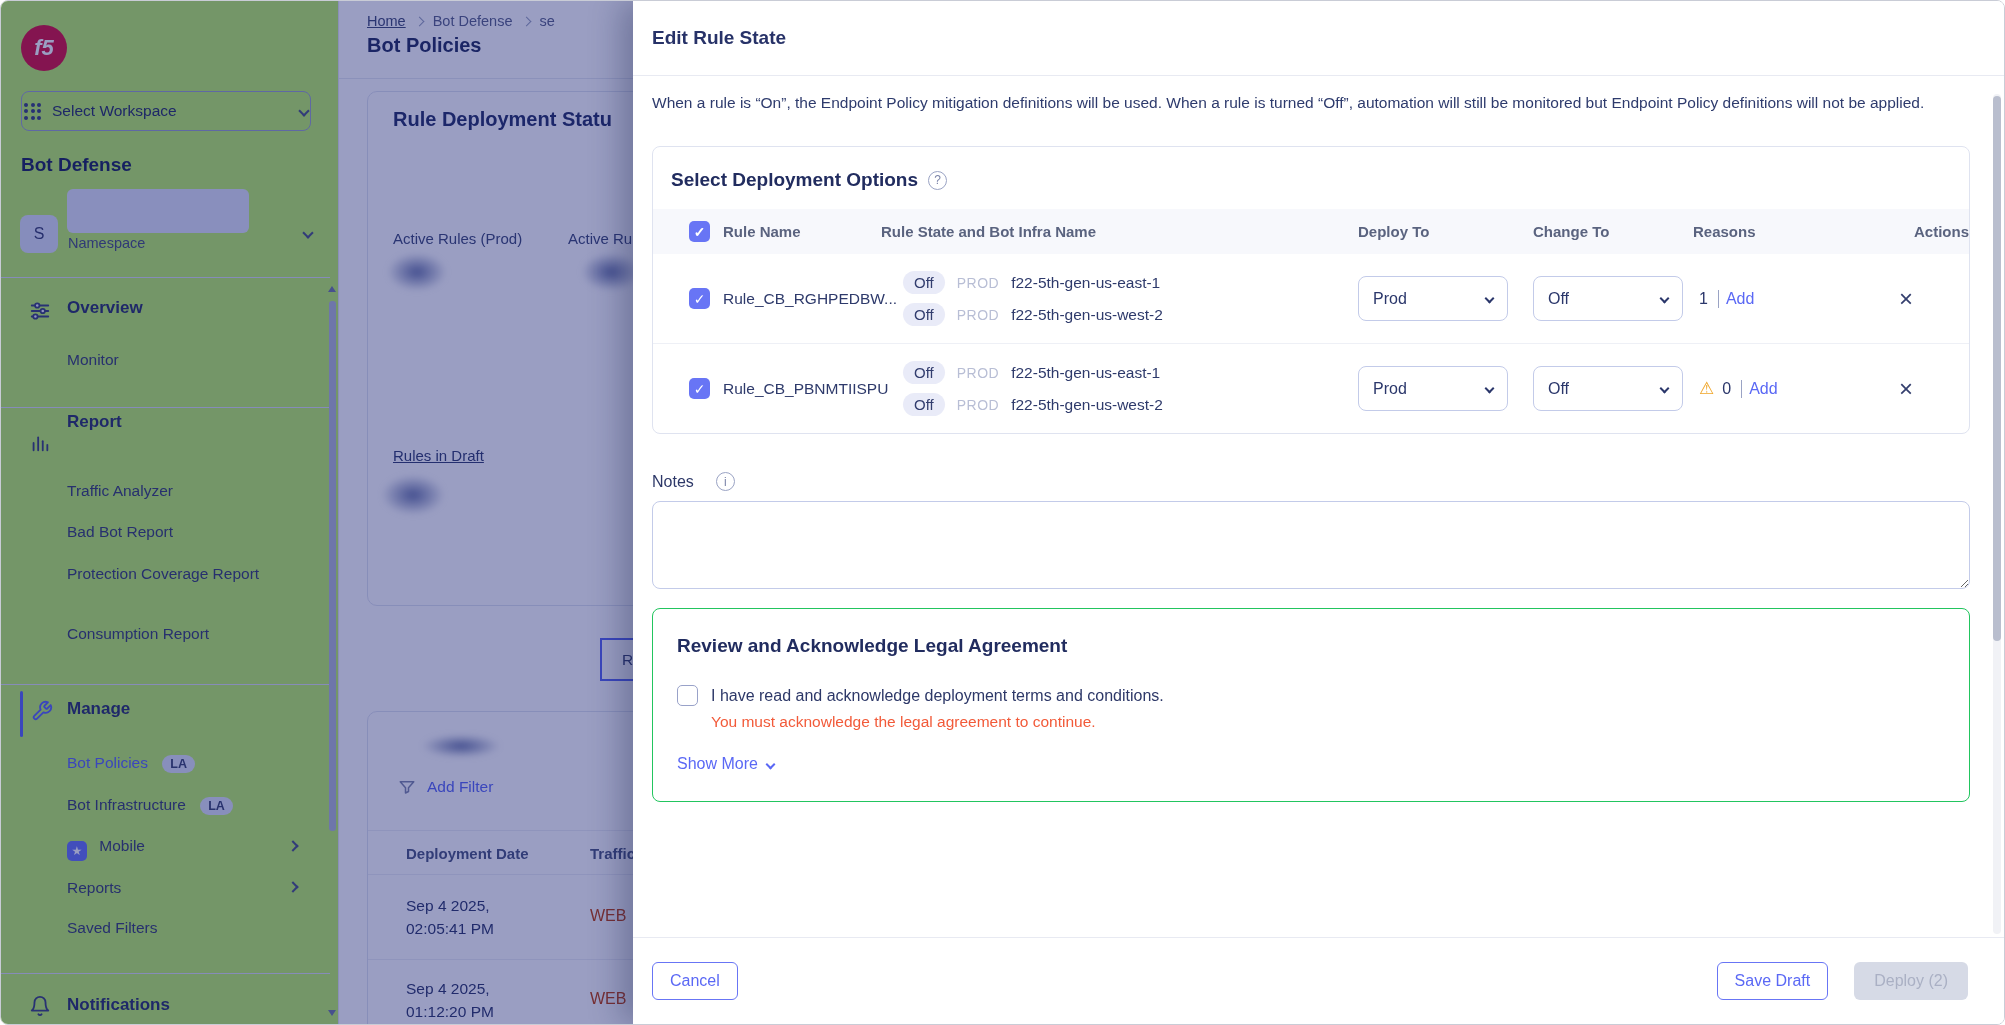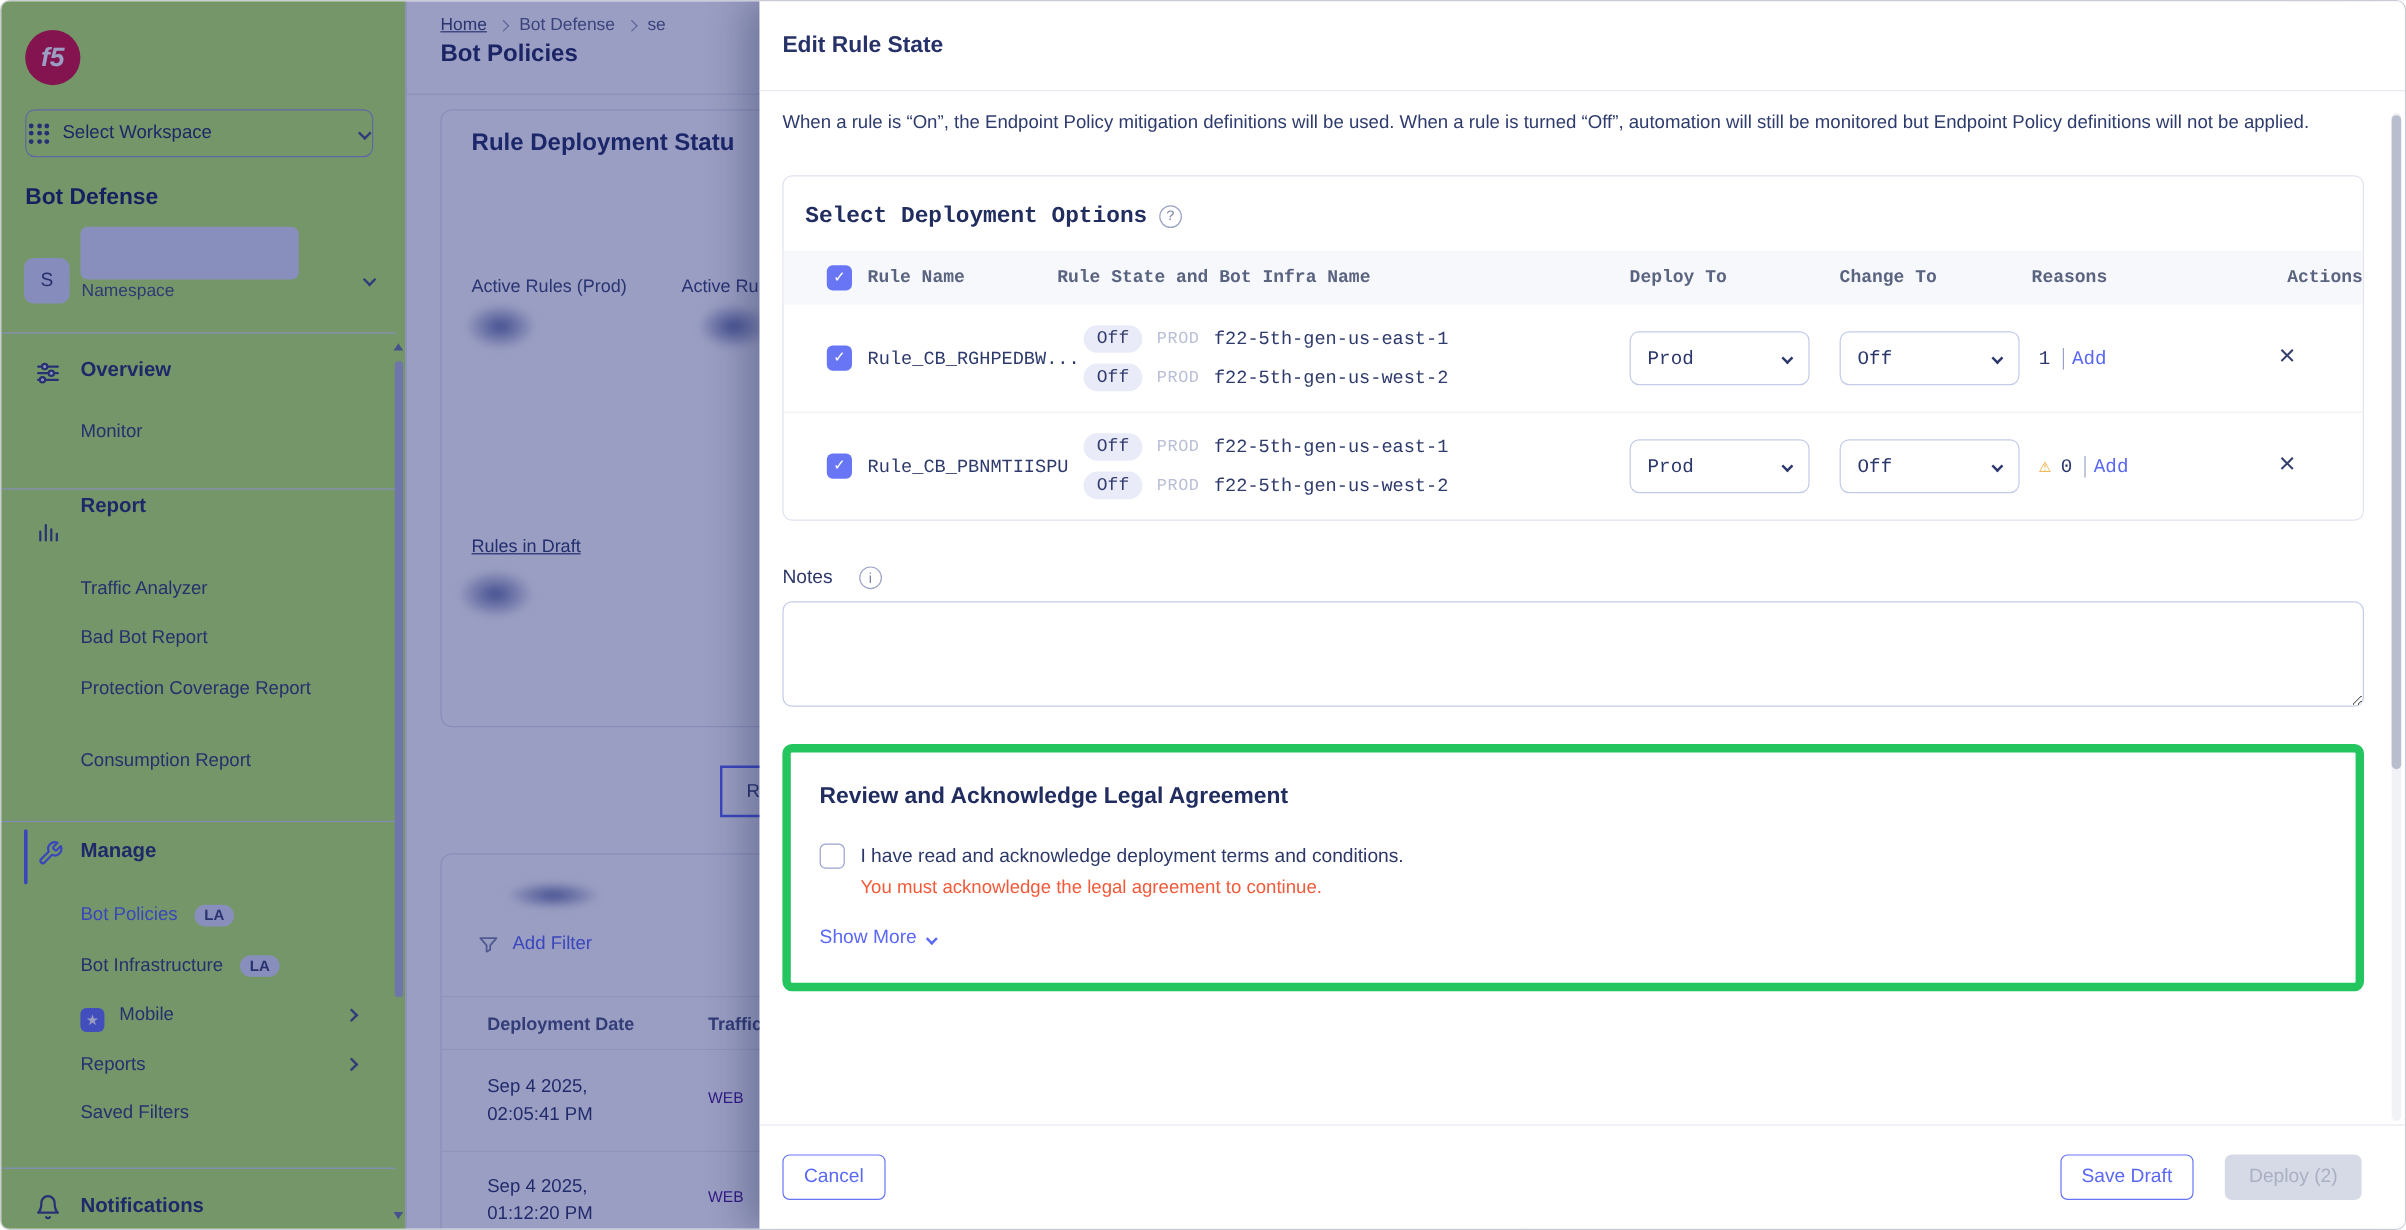--- a/index.html
+++ b/index.html
@@ -77,37 +77,37 @@
   .tab2 { left:261px; width:235px; border:2px solid #5a68f5; border-radius:0 4px 4px 0;
           justify-content:flex-start; padding-left:20px; }
   .card2 { left:28px; top:710px; width:900px; height:340px; border-radius:10px 10px 0 0; }
   .funnel { width:18px; height:18px; color:#8089ab; }
   .add-filter { position:absolute; left:30px; top:66px; display:flex; align-items:center; gap:11px;
                 font-size:15.5px; color:#5a68f5; }
   .card2-div { position:absolute; left:0; right:0; top:118px; border-top:1px solid #eceef5; }
   .ht-col { position:absolute; top:133px; font-size:15px; font-weight:700; color:#4d5880; }
   .ht-div { position:absolute; left:0; right:0; top:162px; border-top:1px solid #eceef5; }
   .ht-date { position:absolute; left:38px; font-size:15.5px; color:#2f3a6b; line-height:23px; }
-  .ht-web { position:absolute; left:222px; font-size:13px; color:#4c1d95; }
+  .ht-web { position:absolute; left:222px; font-size:16px; color:#c2410c; }
   .row-div { position:absolute; left:0; right:0; top:247px; border-top:1px solid #eceef5; }
 
   
   .overlay { position:absolute; left:0; top:0; width:632px; height:100%;
              background:rgba(15,25,110,0.42); }
 
   
   .drawer { position:absolute; left:632px; top:0; right:0; bottom:0; background:#fff;
             box-shadow:-12px 0 30px rgba(15,25,70,.30); }
   .drawer-header { position:absolute; left:0; right:0; top:0; height:75px;
                    border-bottom:1px solid #e8eaf2; display:flex; align-items:center; padding-left:19px;
                    font-size:19px; font-weight:600; color:#273268; }
   .drawer-body { position:absolute; left:0; right:0; top:76px; bottom:88px; overflow:hidden;
                  padding:12px 34px 0 19px; }
   .drawer-desc { font-size:15.5px; line-height:27px; color:#2e3b6d; }
-  .opt-card { margin-top:30px; border:1px solid #dfe3f0; border-radius:8px; overflow:hidden;font-family:Liberation Mono, monospace; }
+  .opt-card { margin-top:30px; border:1px solid #dfe3f0; border-radius:8px; overflow:hidden; }
   .opt-title { display:flex; align-items:center; gap:10px; padding:22px 18px 18px;
                font-size:19px; font-weight:600; color:#212c5f; }
   .q-icon, .i-icon { display:inline-flex; width:19px; height:19px; border:1.5px solid #9aa3c4;
             border-radius:50%; color:#7b84a8; font-size:12px; align-items:center; justify-content:center;
             font-weight:400; }
   .opt-grid { display:grid; grid-template-columns:70px 158px 477px 175px 160px 150px 1fr;
               align-items:center; }
   .opt-head { background:#f7f8fc; height:45px; font-size:15px; font-weight:700; color:#5a637f; }
   .opt-head > div:first-child { padding-left:36px; }
   .opt-row { padding:17px 0; }
@@ -129,21 +129,21 @@
   .warn { color:#f0a62a; font-size:17px; margin-right:3px; }
   .pipe { display:inline-block; width:0; height:18px; border-left:1.5px solid #9aa3c4; margin:0 2px 0 5px; }
   .add-link { color:#5a68f5; }
   .actions-cell { display:flex; justify-content:center; }
   .x-icon { font-size:24px; line-height:20px; color:#333e6d; cursor:pointer; }
   .notes-row { margin-top:38px; display:flex; align-items:center; gap:22px;
                font-size:16px; color:#2d3868; }
   .notes-area { margin-top:10px; width:100%; height:88px; border:1px solid #c3cbe9; border-radius:8px;
                 resize:both; font-family:"Liberation Sans", sans-serif; font-size:15px; padding:10px;
                 color:#2e3b6d; }
-  .legal-card { margin-top:26px; border:7px solid #22c55e; border-radius:8px; padding:26px 24px 28px; }
+  .legal-card { margin-top:15px; border:1px solid #22c55e; border-radius:8px; padding:26px 24px 28px; }
   .legal-title { font-size:19px; font-weight:600; color:#212c5f; }
   .legal-check-row { margin-top:28px; display:flex; align-items:center; gap:13px;
                      font-size:16px; color:#2d3868; }
   .legal-error { margin:7px 0 0 34px; font-size:15.5px; color:#f25a39; }
   .show-more { margin-top:24px; display:flex; align-items:center; gap:9px; font-size:16px; color:#5a68f5; }
   .show-more .chv { border-color:#5a68f5; width:7px; height:7px; }
   .drawer-footer { position:absolute; left:0; right:0; bottom:0; height:87px;
                    border-top:1px solid #e8eaf2; }
   .btn { height:38px; border-radius:6px; font-size:16px; font-family:"Liberation Sans", sans-serif;
          display:inline-flex; align-items:center; justify-content:center; cursor:pointer; }

